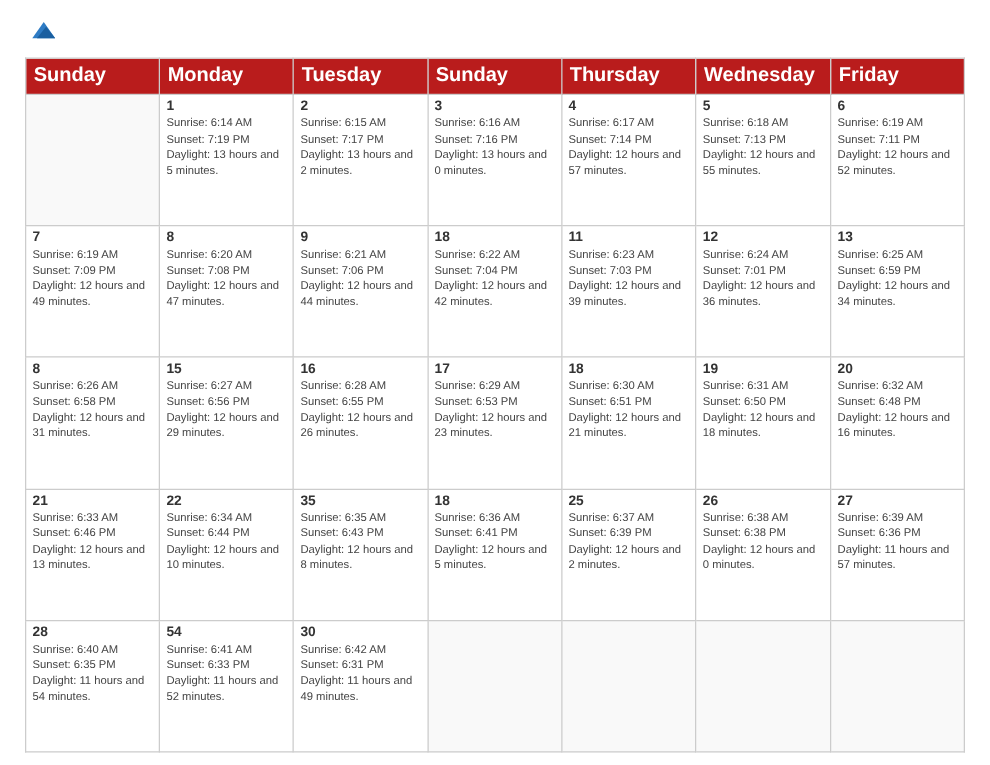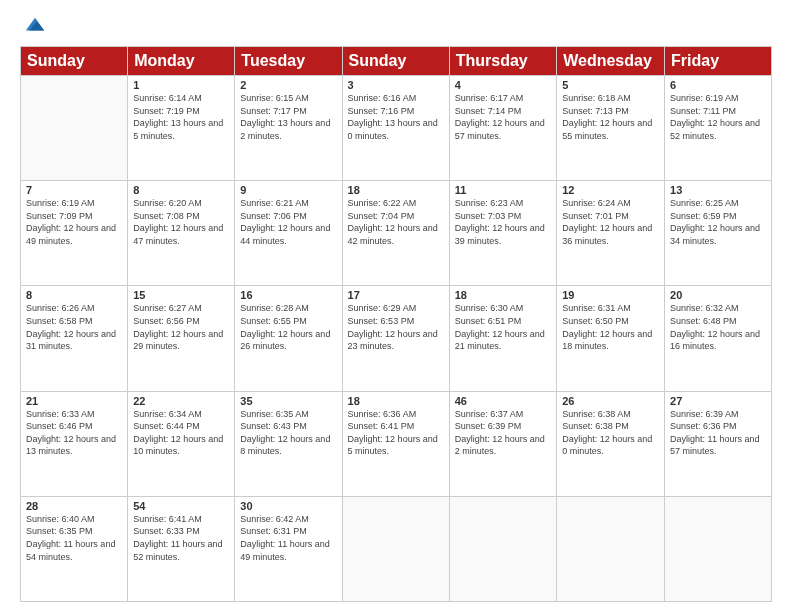--- a/index.html
+++ b/index.html
@@ -230,21 +230,21 @@
           </td>
           <td>
             <div class="day-num">35</div>
             <div class="day-info">Sunrise: 6:35 AM<br>Sunset: 6:43 PM<br>Daylight: 12 hours and<br>8 minutes.</div>
           </td>
           <td>
             <div class="day-num">18</div>
             <div class="day-info">Sunrise: 6:36 AM<br>Sunset: 6:41 PM<br>Daylight: 12 hours and<br>5 minutes.</div>
           </td>
           <td>
-            <div class="day-num">46</div>
+            <div class="day-num">25</div>
             <div class="day-info">Sunrise: 6:37 AM<br>Sunset: 6:39 PM<br>Daylight: 12 hours and<br>2 minutes.</div>
           </td>
           <td>
             <div class="day-num">26</div>
             <div class="day-info">Sunrise: 6:38 AM<br>Sunset: 6:38 PM<br>Daylight: 12 hours and<br>0 minutes.</div>
           </td>
           <td>
             <div class="day-num">27</div>
             <div class="day-info">Sunrise: 6:39 AM<br>Sunset: 6:36 PM<br>Daylight: 11 hours and<br>57 minutes.</div>
           </td>

